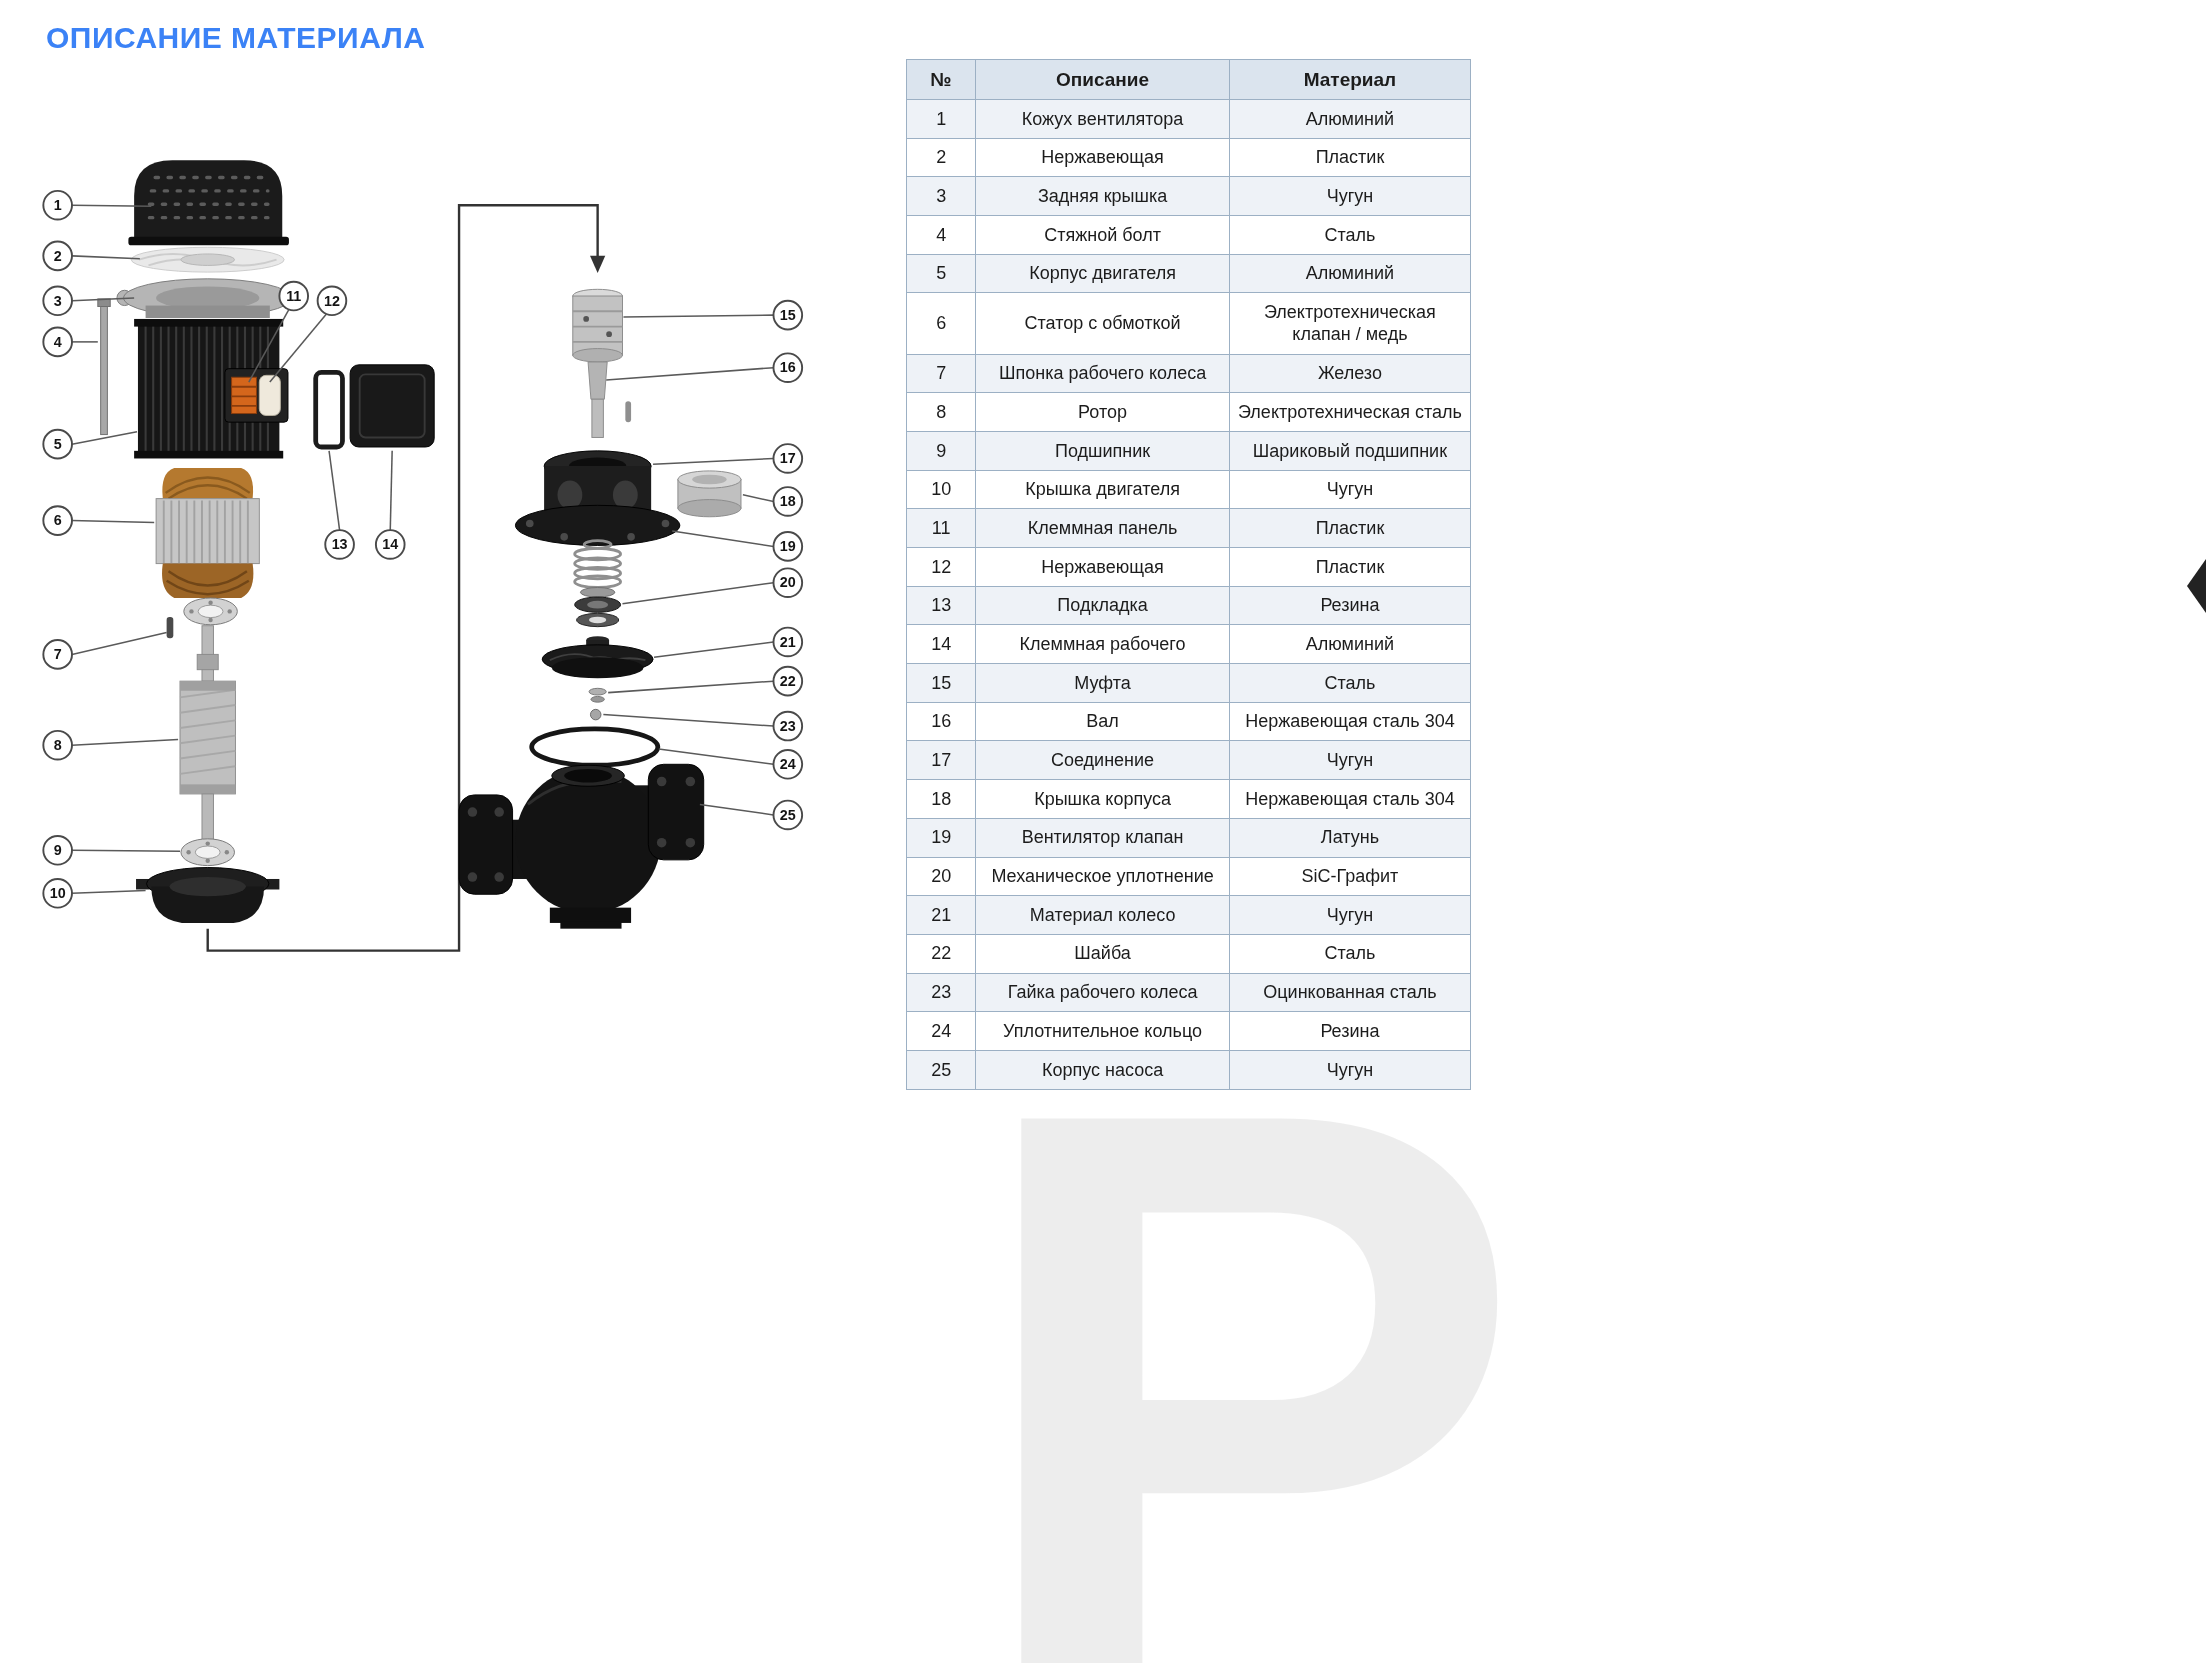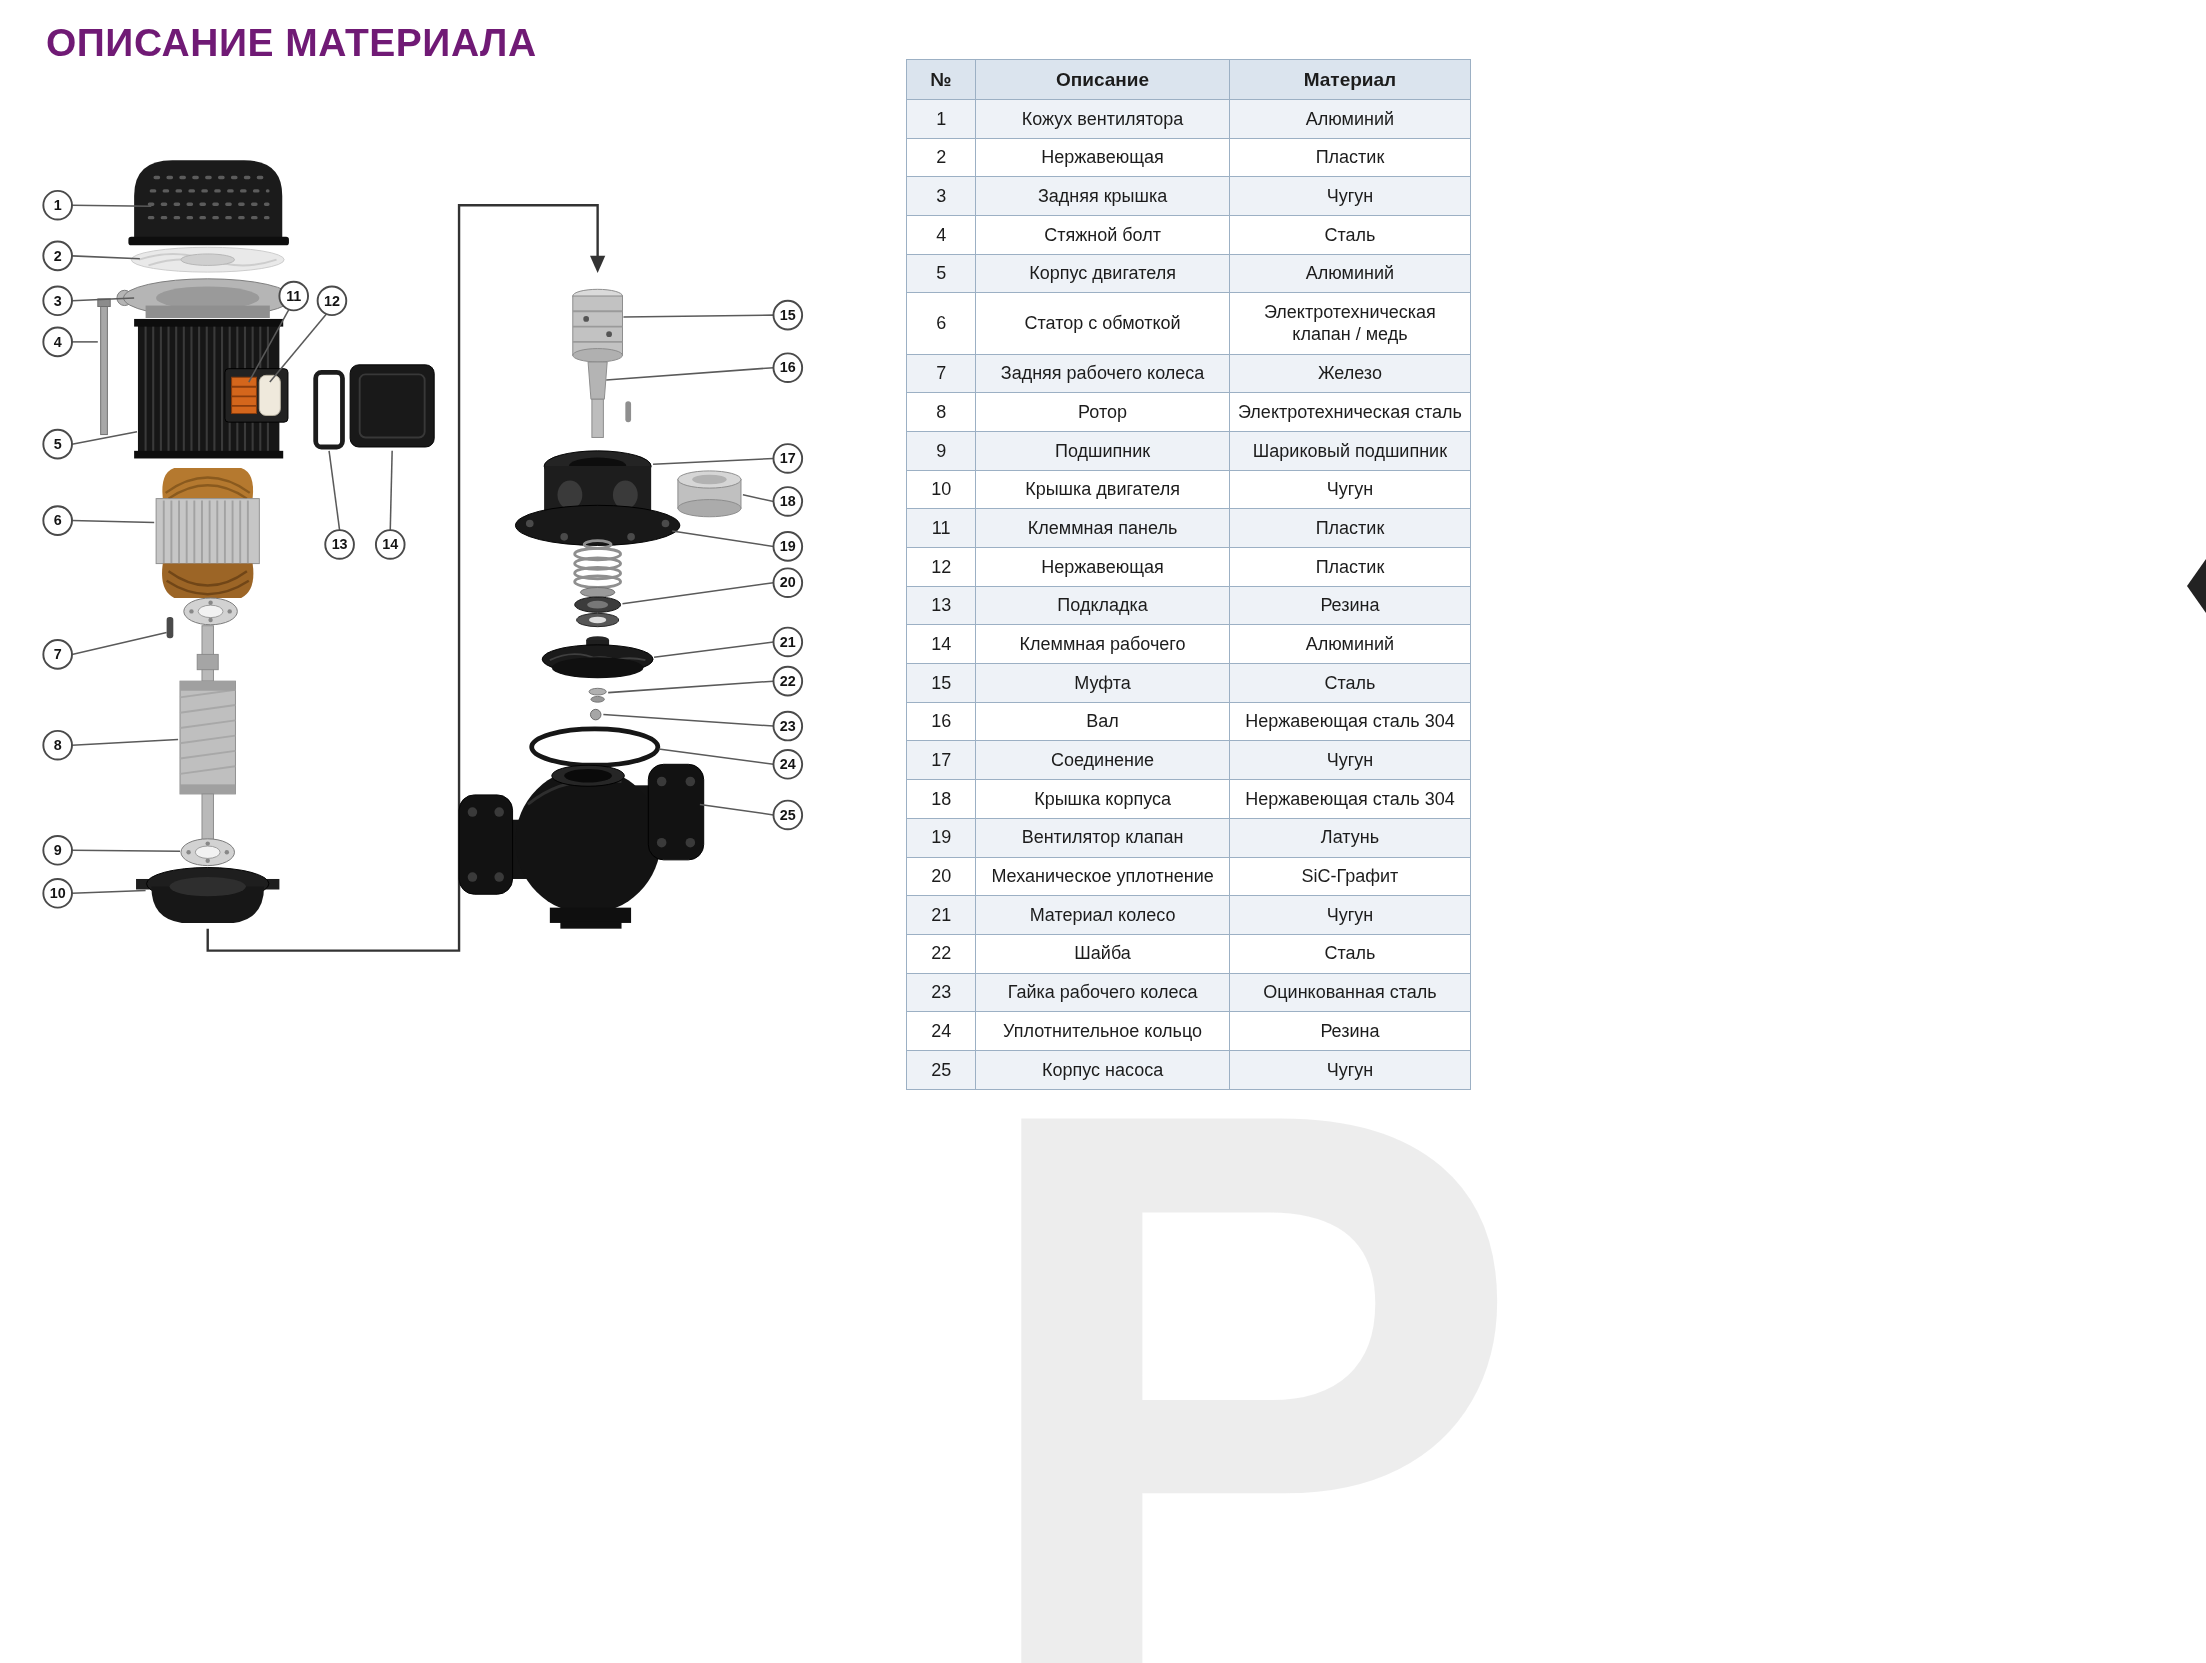--- a/index.html
+++ b/index.html
@@ -1,19 +1,19 @@
 <!DOCTYPE html>
 <html><head>
 <meta charset="utf-8">
 <style>
   html,body{margin:0;padding:0;background:#fff;}
   .page{position:relative;width:2206px;height:1663px;background:#ffffff;overflow:hidden;
         font-family:"Liberation Sans",sans-serif;color:#1c1c1c;}
-  .title{position:absolute;left:46px;top:21px;font-size:39px;font-weight:bold;
-         color:#701a75;letter-spacing:0.5px;}
+  .title{position:absolute;left:46px;top:21px;font-size:30px;font-weight:bold;
+         color:#3b82f6;letter-spacing:0.5px;}
   .diagram{position:absolute;left:29px;top:143px;}
   .tablewrap{position:absolute;left:906px;top:59px;}
   table.mats{border-collapse:collapse;border:1.9px solid #4f4f4f;background:#fff;}
   table.mats th,table.mats td{border:1px solid #9cb0c4;font-size:18px;color:#1c1c1c;
      text-align:center;vertical-align:middle;padding:7.6px 5.7px;line-height:1.25;}
   table.mats th{background:#dbe4ee;font-weight:bold;font-size:19px;}
   .c-num{width:57px;}
   .c-desc{width:241px;}
   .c-mat{width:229px;}
   table.mats tbody tr:nth-child(odd){background:#eef2f7;}
@@ -392,21 +392,21 @@
             <td class="c-desc">Корпус двигателя</td>
             <td class="c-mat">Алюминий</td>
           </tr>
         <tr>
             <td class="c-num">6</td>
             <td class="c-desc">Статор с обмоткой</td>
             <td class="c-mat">Электротехническая клапан / медь</td>
           </tr>
         <tr>
             <td class="c-num">7</td>
-            <td class="c-desc">Задняя рабочего колеса</td>
+            <td class="c-desc">Шпонка рабочего колеса</td>
             <td class="c-mat">Железо</td>
           </tr>
         <tr>
             <td class="c-num">8</td>
             <td class="c-desc">Ротор</td>
             <td class="c-mat">Электротехническая сталь</td>
           </tr>
         <tr>
             <td class="c-num">9</td>
             <td class="c-desc">Подшипник</td>

